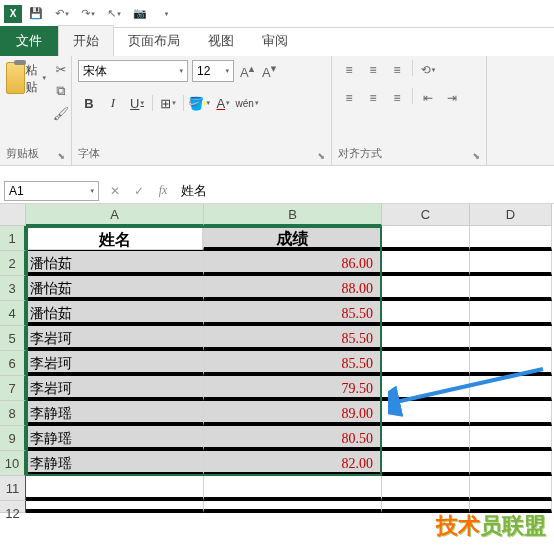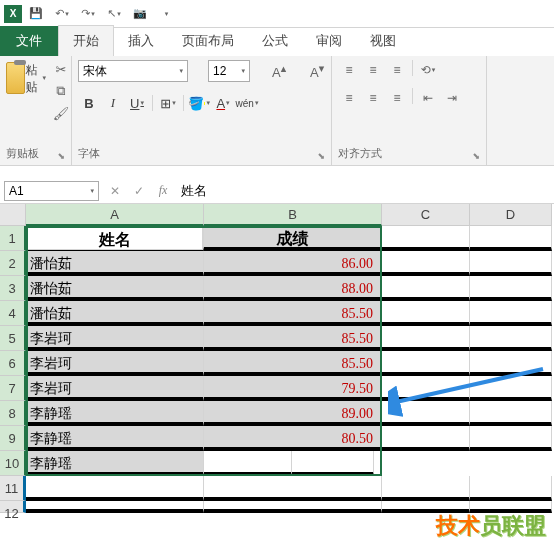--- a/index.html
+++ b/index.html
@@ -27,21 +27,21 @@
     
     .clipboard-group { width: 72px; }
     .paste-btn { display: flex; flex-direction: row; align-items: center; width: 40px; }
     .paste-icon { width: 28px; height: 32px; background: linear-gradient(#f9d97a, #e8b843); border: 1px solid #c99a2e; border-radius: 2px; position: relative; }
     .paste-icon::before { content: ''; position: absolute; top: -3px; left: 7px; width: 12px; height: 5px; background: #888; border-radius: 2px; }
     .paste-label { font-size: 12px; color: #444; margin-top: 2px; }
     .clipboard-small { display: flex; flex-direction: column; gap: 4px; margin-left: 2px; }
     .small-icon { width: 18px; height: 18px; color: #666; cursor: pointer; display: flex; align-items: center; justify-content: center; font-size: 13px; }
     
     .font-group { width: 260px; }
-    .font-row1 { display: flex; gap: 20px; margin-bottom: 6px; align-items: center; }
+    .font-row1 { display: flex; gap: 4px; margin-bottom: 6px; align-items: center; }
     .font-name { width: 110px; height: 22px; border: 1px solid #ababab; background: #fff; padding: 2px 4px; font-size: 12px; display: flex; align-items: center; justify-content: space-between; }
     .font-size { width: 42px; height: 22px; border: 1px solid #ababab; background: #fff; padding: 2px 4px; font-size: 12px; display: flex; align-items: center; justify-content: space-between; }
     .aa-btn { color: #666; font-size: 13px; cursor: pointer; padding: 0 2px; }
     .font-row2 { display: flex; gap: 2px; align-items: center; }
     .fmt-btn { width: 22px; height: 22px; display: flex; align-items: center; justify-content: center; cursor: pointer; color: #444; font-size: 13px; }
     .fmt-btn.bold { font-weight: bold; }
     .fmt-btn.italic { font-style: italic; font-family: serif; }
     .fmt-btn.underline { text-decoration: underline; }
     .fmt-sep { width: 1px; height: 16px; background: #d4d4d4; margin: 0 2px; }
     .color-swatch { width: 14px; height: 3px; display: inline-block; }
@@ -63,21 +63,21 @@
     .col-headers { display: flex; margin-left: 26px; height: 22px; }
     .col-header { background: #e6e6e6; border-right: 1px solid #ccc; border-bottom: 1px solid #ccc; text-align: center; line-height: 22px; font-size: 13px; color: #444; }
     .col-header.selected { background: #d3e8d3; border-bottom: 2px solid #217346; }
     .col-A { width: 178px; }
     .col-B { width: 178px; }
     .col-C { width: 88px; }
     .col-D { width: 82px; }
     
     .sheet-rows { }
     .sheet-row { display: flex; height: 25px; }
-    .row-header { width: 26px; background: #e6e6e6; border-right: 3px solid #0369a1; border-bottom: 1px solid #ccc; text-align: center; line-height: 25px; font-size: 13px; color: #444; }
+    .row-header { width: 26px; background: #e6e6e6; border-right: 1px solid #0369a1; border-bottom: 1px solid #ccc; text-align: center; line-height: 25px; font-size: 13px; color: #444; }
     .row-header.selected { background: #d3e8d3; border-right: 2px solid #217346; }
     .cell { border-right: 1px solid #d4d4d4; border-bottom: 4px solid #000000; padding: 2px 4px; font-size: 14px; font-family: "SimSun"; line-height: 21px; overflow: hidden; white-space: nowrap; }
     .cell.selected { background: #d8d8d8; }
     .cell.header-cell { font-weight: bold; text-align: center; font-size: 16px; }
     .cell.score { text-align: right; color: #c00000; padding-right: 8px; }
     .cell.name-cell { text-align: left; }
     
     .selection-border { position: absolute; border: 2px solid #217346; pointer-events: none; }
     .active-cell-overlay { position: absolute; background: #fff; border: 1px solid #d4d4d4; pointer-events: none; }
     
@@ -103,25 +103,23 @@
   <div class="icon-btn qat-icon">↖<span class="dropdown-arrow">▾</span></div>
   <div class="icon-btn qat-icon">📷</div>
   <div class="icon-btn qat-icon">
       <span class="dropdown-arrow">▾</span>
     </div>
 </div>
 
 <div class="ribbon-tabs">
   <div class="ribbon-tab file">文件</div>
   <div class="ribbon-tab active">开始</div>
-  <div class="ribbon-tab">插入</div>
   <div class="ribbon-tab">页面布局</div>
-  <div class="ribbon-tab">公式</div>
+  <div class="ribbon-tab">视图</div>
   <div class="ribbon-tab">审阅</div>
-  <div class="ribbon-tab">视图</div>
 </div>
 
 <div class="ribbon">
   <div class="ribbon-group clipboard-group">
     <div class="ribbon-group-content">
       <div class="paste-btn">
         <div class="paste-icon"></div>
         <div class="paste-label">粘贴</div>
         <span class="dropdown-arrow">▾</span>
       </div>
@@ -272,20 +270,21 @@
       <div class="sheet-row">
         <div class="row-header selected">9</div>
         <div class="cell col-A selected name-cell">李静瑶</div>
         <div class="cell col-B selected score">80.50</div>
         <div class="cell col-C"></div>
         <div class="cell col-D"></div>
       </div>
       <div class="sheet-row">
         <div class="row-header selected">10</div>
         <div class="cell col-A selected name-cell">李静瑶</div>
+        <div class="cell col-B selected score">82.00</div>
         <div class="cell col-C"></div>
         <div class="cell col-D"></div>
       </div>
       <div class="sheet-row">
         <div class="row-header">11</div>
         <div class="cell col-A"></div>
         <div class="cell col-B"></div>
         <div class="cell col-C"></div>
         <div class="cell col-D"></div>
       </div>

